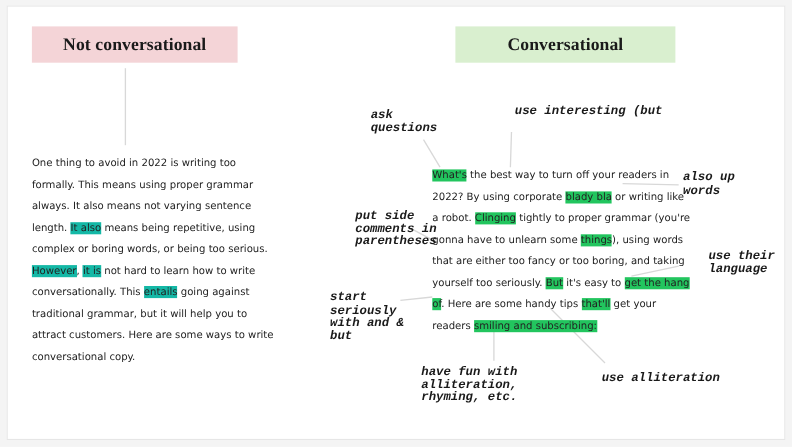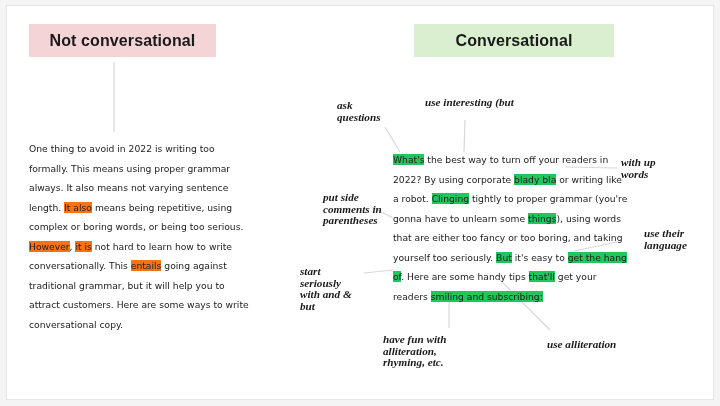--- a/index.html
+++ b/index.html
@@ -7,38 +7,38 @@
     body { font-family: "Liberation Sans", sans-serif; color: #1a1a1a; position: relative; }
 
     .frame {
       position: absolute; left: 6px; top: 5px; width: 708px; height: 395px;
       background: #ffffff; border: 1px solid #e6e6e6;
     }
 
     .header-box {
       position: absolute; height: 33px;
       display: flex; align-items: center; justify-content: center;
-      font-family: Liberation Sans, sans-serif; font-weight: bold; font-size: 16px;
+      font-family: Liberation Serif, serif; font-weight: bold; font-size: 16px;
       color: #1a1a1a; letter-spacing: 0.1px;
     }
     .header-not { left: 29px; top: 24px; width: 187px; background: #f4d4d7; }
     .header-conv { left: 414px; top: 24px; width: 200px; background: #d9efcf; }
 
     .body-text {
       position: absolute; font-family: "DejaVu Sans", sans-serif;
       font-size: 9.2px; line-height: 19.5px; color: #222;
     }
     .left-text { left: 29px; top: 139px; width: 226px; }
     .right-text { left: 393px; top: 150px; width: 236px; }
 
-    .hl-red { background: #f97316; margin-top: 25px; }
+    .hl-red { background: #14b8a6; margin-top: 25px; }
     .hl-green { background: #22c55e; }
 
     .annot {
-      position: absolute; font-family: Liberation Serif, serif;
+      position: absolute; font-family: Liberation Mono, monospace;
       font-weight: bold; font-style: italic; font-size: 11.2px;
       line-height: 11.5px; color: #1a1a1a;
     }
 
     svg.lines { position: absolute; left: 0; top: 0; width: 720px; height: 406px; pointer-events: none; }
   </style>
 </head>
 <body>
 
 <div class="frame"></div>
@@ -60,26 +60,26 @@
 
 <div class="body-text left-text"><span>One thing to avoid in 2022 is writing too formally. This means using proper grammar always. It also means not varying sentence length. </span><span class="hl-red">It also</span><span> means being repetitive, using complex or boring words, or being too serious. </span><span class="hl-red">However</span><span>, </span><span class="hl-red">it is</span><span> not hard to learn how to write conversationally. This </span><span class="hl-red">entails</span><span> going against traditional grammar, but it will help you to attract customers. Here are some ways to write conversational copy.</span></div>
 
 <div class="body-text right-text"><span class="hl-green">What's</span><span> the best way to turn off your readers in 2022? By using corporate </span><span class="hl-green">blady bla</span><span> or writing like a robot. </span><span class="hl-green">Clinging</span><span> tightly to proper grammar (you're gonna have to unlearn some </span><span class="hl-green">things</span><span>), using words that are either too fancy or too boring, and taking yourself too seriously. </span><span class="hl-green">But</span><span> it's easy to </span><span class="hl-green">get the hang of</span><span>. Here are some handy tips </span><span class="hl-green">that'll</span><span> get your readers </span><span class="hl-green">smiling and subscribing:</span></div>
 
 <div class="annot" style="left:337px; top:100px;">
   <div>ask</div>
   <div>questions</div>
 </div>
 
-<div class="annot" style="left:425px; top:97px;">
+<div class="annot" style="left:468px; top:97px;">
   <div>use interesting (but</div>
 </div>
 
 <div class="annot" style="left:621px; top:157px;">
-  <div>with up</div>
+  <div>also up</div>
   <div>words</div>
 </div>
 
 <div class="annot" style="left:291px; top:192px;margin-left:32px;">
   <div>put side</div>
   <div>comments in</div>
   <div>parentheses</div>
 </div>
 
 <div class="annot" style="left:644px; top:228px;">

